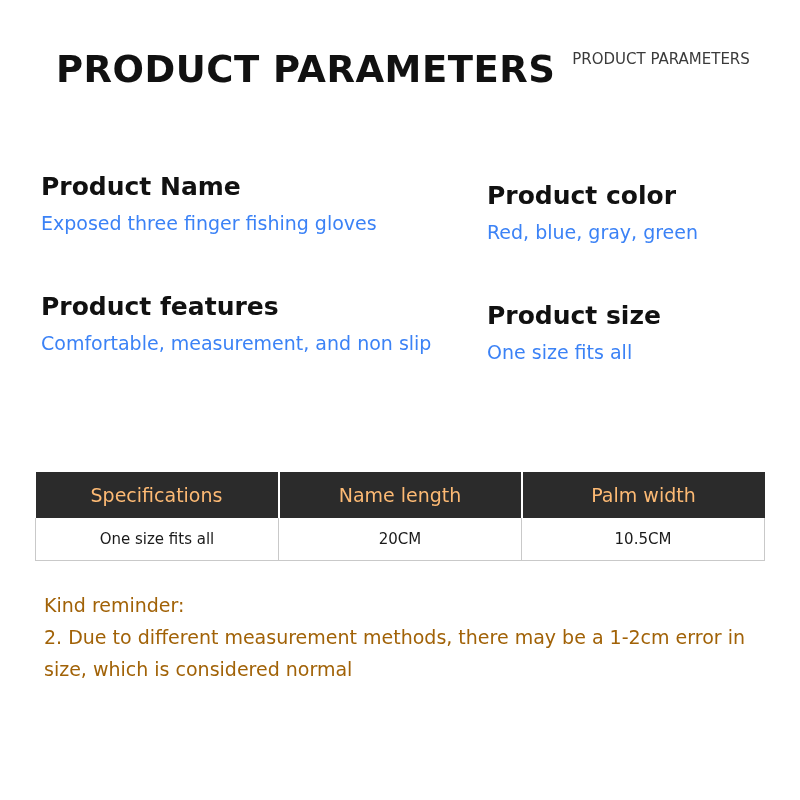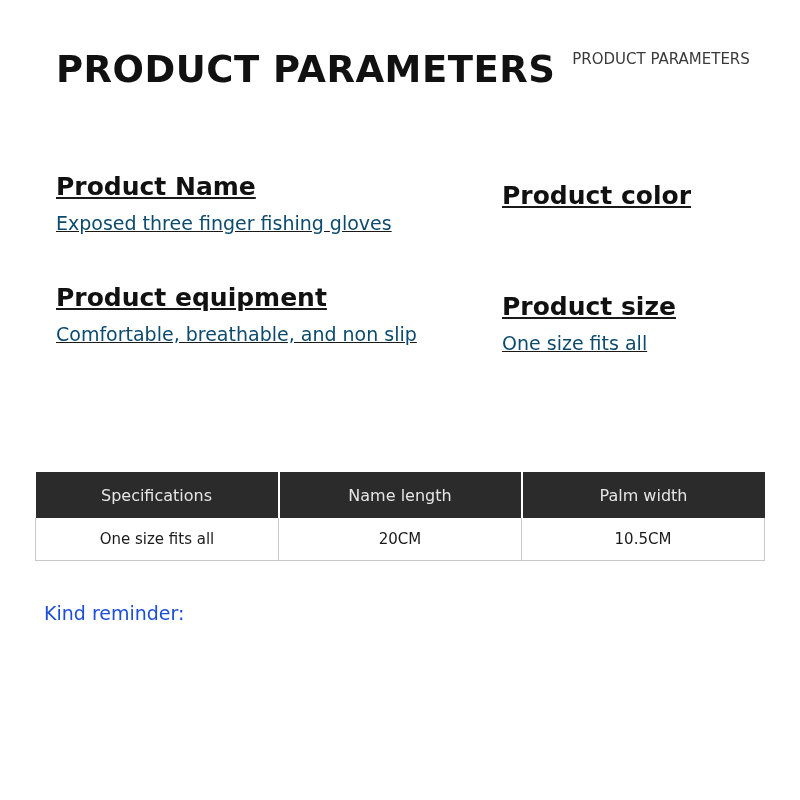--- a/index.html
+++ b/index.html
@@ -46,24 +46,23 @@
     width: 190px;
     text-align: center;
     font-size: 15px;
     line-height: 23px;
     color: #3a3a3a;
   }
 
   
   .specs {
     position: absolute;
-    left: 56px;
+    left: 41px;
     top: 172px;
     width: 700px;
-    text-decoration: underline;
   }
   .spec-row {
     display: flex;
     margin-bottom: 49px;
   }
   .spec-cell {
     width: 446px;
   }
   .spec-cell.right {
     width: 254px;
@@ -71,41 +70,41 @@
   }
   .spec-label {
     font-size: 25px;
     font-weight: bold;
     color: #111111;
     white-space: nowrap;
   }
   .spec-value {
     margin-top: 11px;
     font-size: 19px;
-    color: #0c4a6e;
+    color: #3b82f6;
     white-space: nowrap;
   }
 
   
   .table {
     position: absolute;
     left: 35px;
     top: 472px;
     width: 730px;
     border-collapse: collapse;
     table-layout: fixed;
   }
   .table th, .table td {
     text-align: center;
     font-weight: normal;
   }
   .table thead th {
     background: #2b2b2b;
-    color: #e5e5e5;
-    font-size: 16px;
+    color: #fdba74;
+    font-size: 19px;
     height: 44px;
     border-right: 2px solid #ffffff;
   }
   .table thead th:last-child {
     border-right: none;
     text-align: center;
   }
   .table tbody td {
     background: #ffffff;
     color: #1a1a1a;
@@ -116,22 +115,21 @@
   }
 
   
   .reminder {
     position: absolute;
     left: 44px;
     top: 589px;
     width: 716px;
     font-size: 19px;
     line-height: 32px;
-    color: #1d4ed8;
-    margin-top: 8px;
+    color: #a16207;
   }
   .reminder p {
     margin: 0;
   }
 </style>
 </head>
 <body>
 
 <div class="page">
 
@@ -142,27 +140,28 @@
 
   <div class="specs">
 
     <div class="spec-row">
       <div class="spec-cell">
         <div class="spec-label">Product Name</div>
         <div class="spec-value">Exposed three finger fishing gloves</div>
       </div>
       <div class="spec-cell right">
         <div class="spec-label">Product color</div>
+        <div class="spec-value">Red, blue, gray, green</div>
       </div>
     </div>
 
     <div class="spec-row">
       <div class="spec-cell">
-        <div class="spec-label">Product equipment</div>
-        <div class="spec-value">Comfortable, breathable, and non slip</div>
+        <div class="spec-label">Product features</div>
+        <div class="spec-value">Comfortable, measurement, and non slip</div>
       </div>
       <div class="spec-cell right">
         <div class="spec-label">Product size</div>
         <div class="spec-value">One size fits all</div>
       </div>
     </div>
 
   </div>
 
   <table class="table">
@@ -177,15 +176,16 @@
       <tr>
         <td>One size fits all</td>
         <td>20CM</td>
         <td>10.5CM</td>
       </tr>
     </tbody>
   </table>
 
   <div class="reminder">
     <p>Kind reminder:</p>
+    <p>2. Due to different measurement methods, there may be a 1-2cm error in size, which is considered normal</p>
   </div>
 
 </div>
 
 </body></html>

